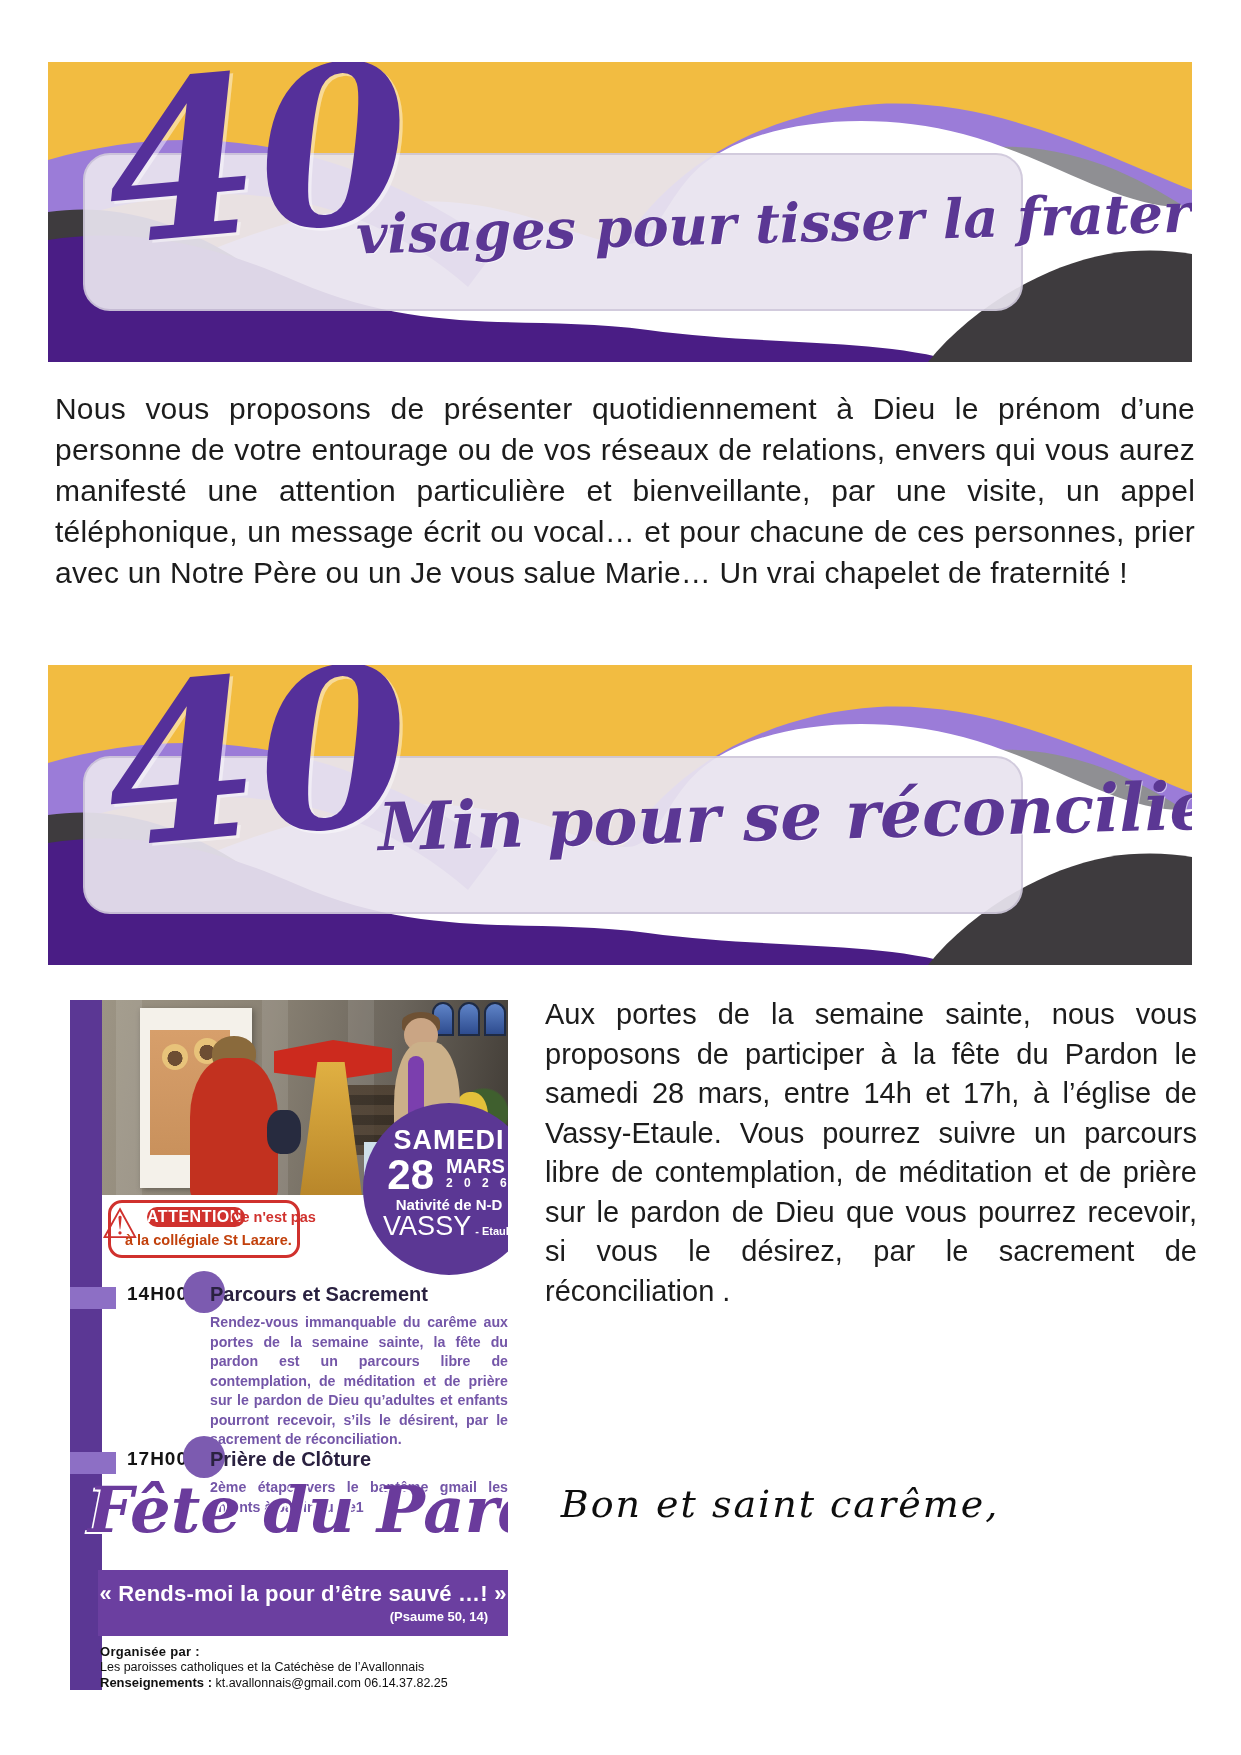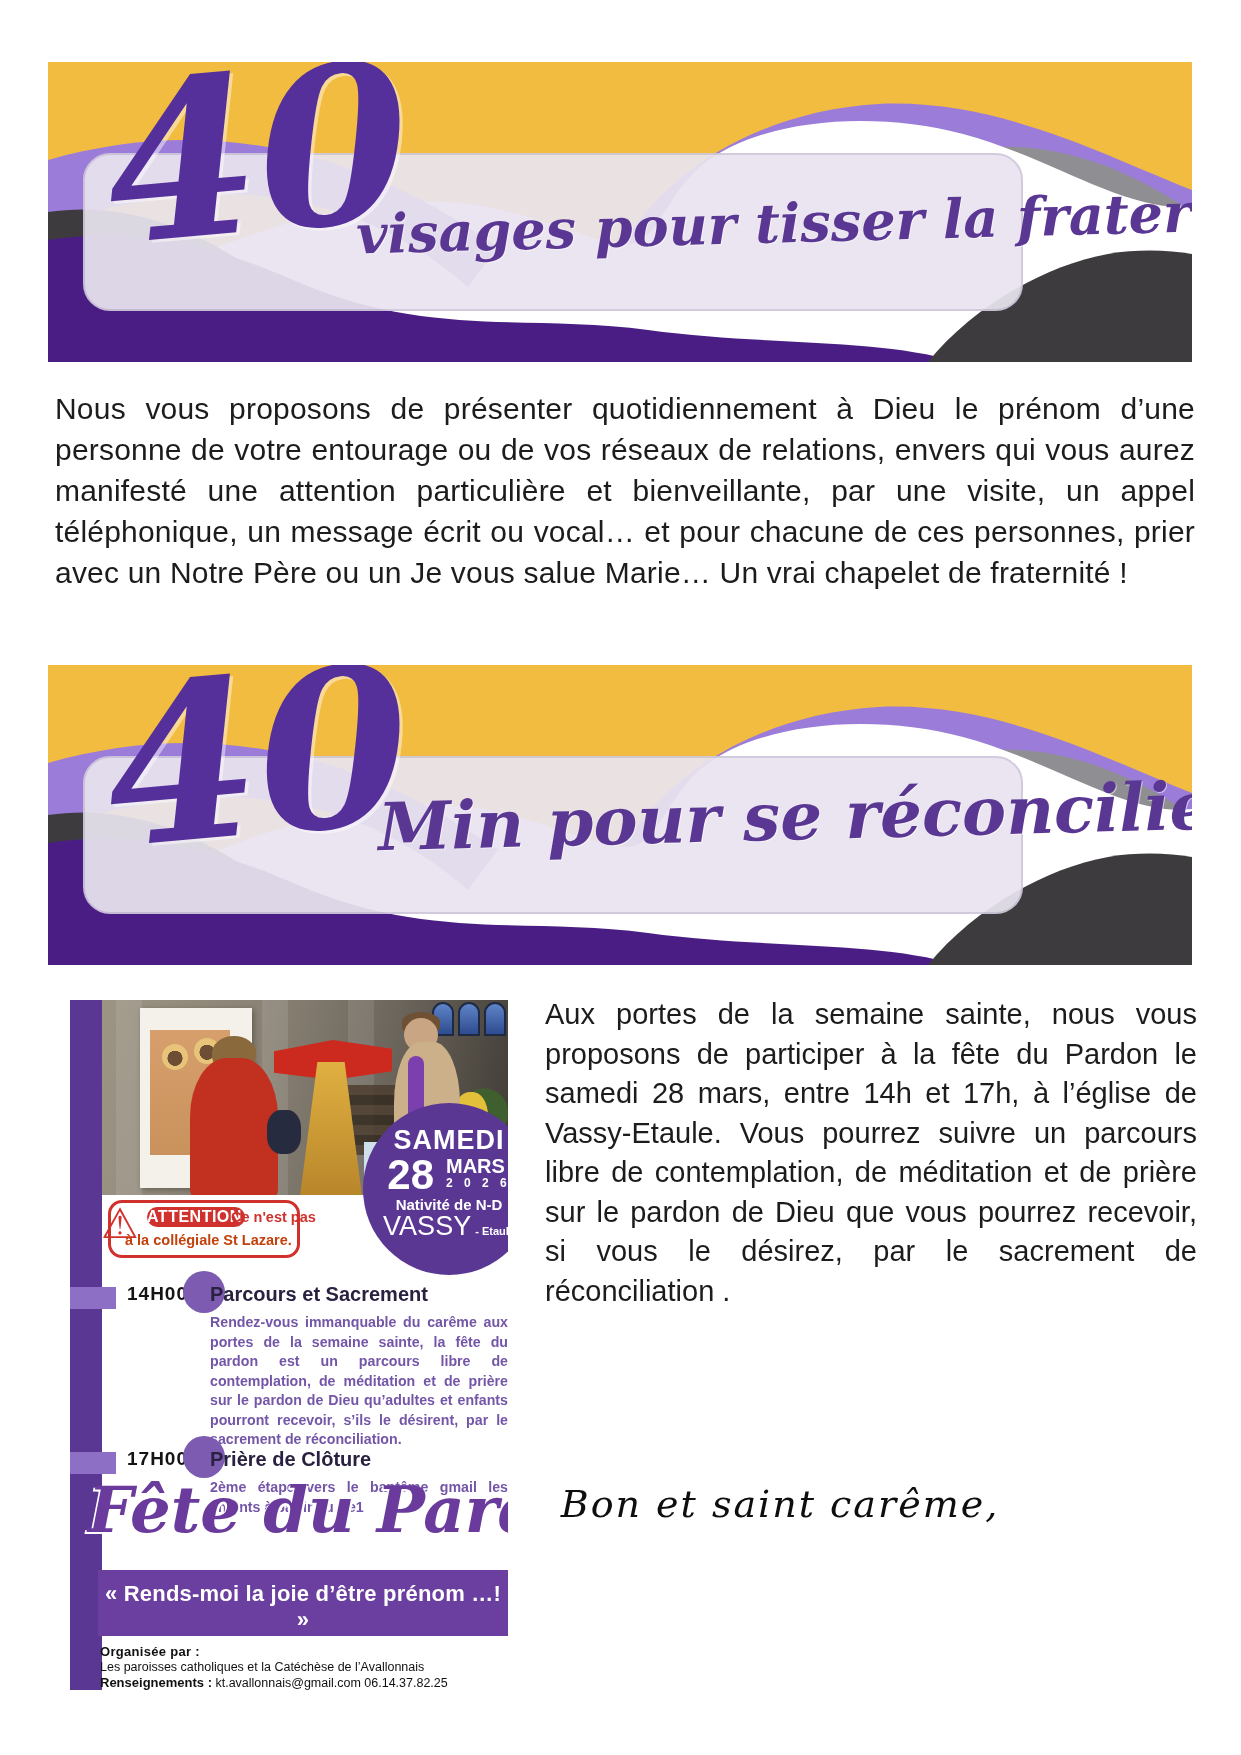--- a/index.html
+++ b/index.html
@@ -231,21 +231,21 @@
     <div class="sched-row row-2">
       <div class="sched-time">17H00</div>
       <div class="timeline-dot"></div>
       <div class="sched-title">Prière de Clôture</div>
       <div class="sched-desc desc-2">2ème étape vers le baptême gmail les enfants à partir du Ce1</div>
     </div>
 
     <div class="script-title">Fête du Pardon</div>
 
     <div class="quote-banner">
-      <div class="quote-text">« Rends-moi la joie d’être prénom …! »</div>
+      <div class="quote-text">« Rends-moi la pour d’être sauvé …! »</div>
       <div class="quote-ref">(Psaume 50, 14)</div>
     </div>
 
     <div class="poster-footer">
       <div class="pf-org-label">Organisée par :</div>
       <div class="pf-org-value">Les paroisses catholiques et la Catéchèse de l’Avallonnais</div>
       <div class="pf-info"><b>Renseignements :</b> <span>kt.avallonnais@gmail.com 06.14.37.82.25</span></div>
     </div>
   </div>
 

